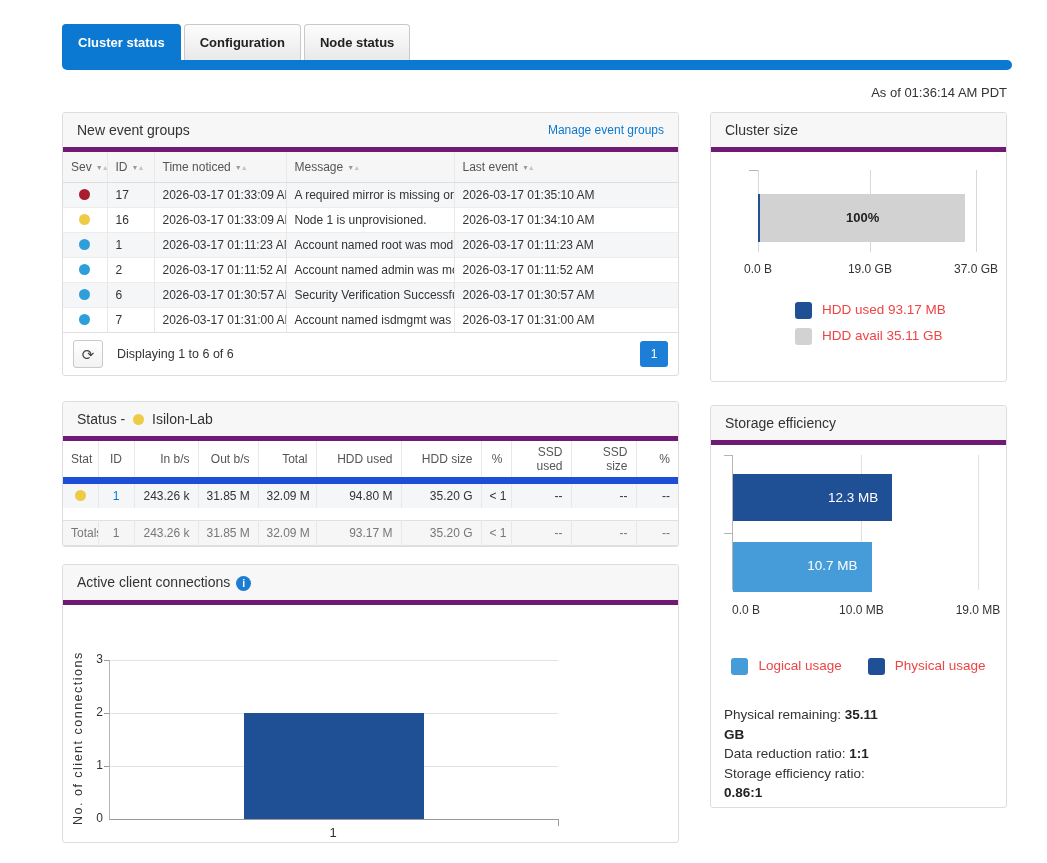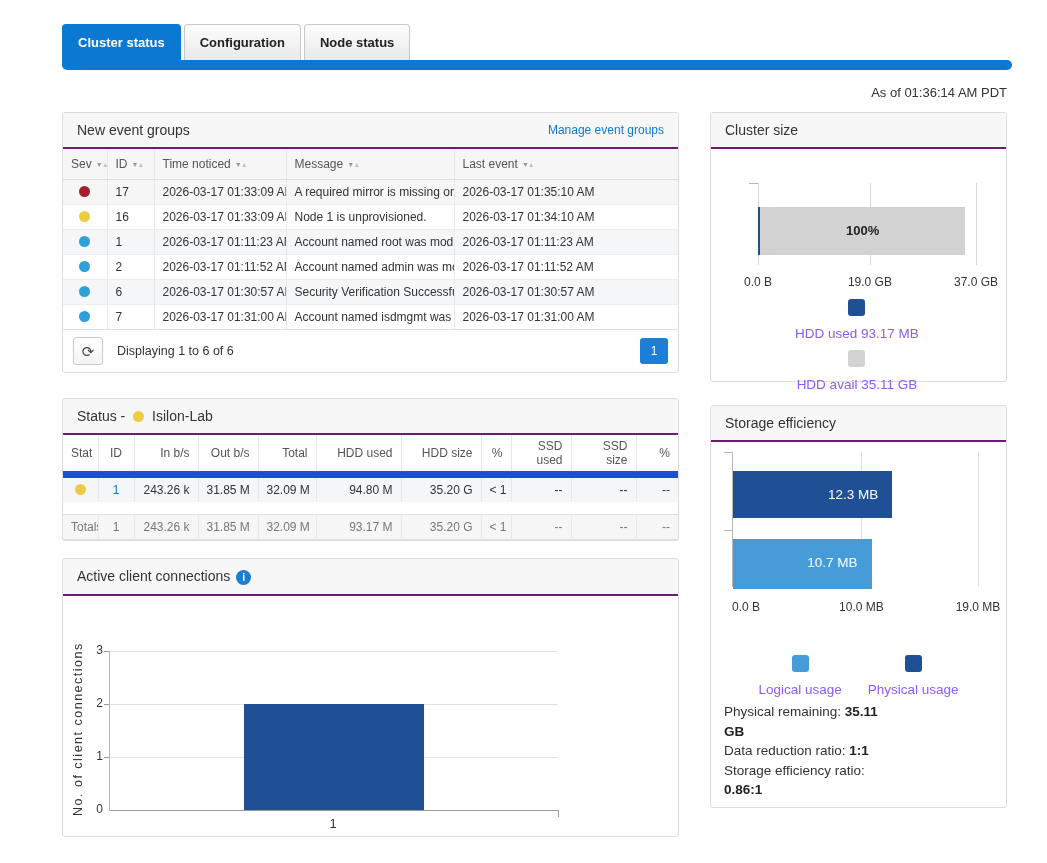--- a/index.html
+++ b/index.html
@@ -12,21 +12,21 @@
        color:#222;background:linear-gradient(#fdfdfd,#e9e9e9);border:1px solid #c9c9c9;border-bottom:none;
        border-radius:4px 4px 0 0;cursor:pointer;}
   .tab.active{background:#0b79d1;border-color:#0b79d1;color:#fff;}
   .tab-underline{margin-left:62px;width:950px;height:10px;background:#0b79d1;border-radius:0 5px 5px 5px;}
   .timestamp-row{width:945px;margin:15px 0 0 62px;text-align:right;font-size:13px;color:#333;height:17px;}
   
   .content{display:flex;margin:10px 0 0 62px;gap:31px;align-items:flex-start;}
   .col-left{width:617px;}
   .col-right{width:297px;}
   .panel{border:1px solid #ddd;border-radius:3px;background:#fff;box-sizing:border-box;}
-  .panel-header{background:#f7f7f7;border-bottom:2px solid #701a75;padding:9px 14px;font-size:14px;color:#333;
+  .panel-header{background:#f7f7f7;border-bottom:5px solid #701a75;padding:9px 14px;font-size:14px;color:#333;
                 display:flex;justify-content:space-between;align-items:center;border-radius:3px 3px 0 0;}
   .link{color:#0b79d1;font-size:12px;cursor:pointer;text-decoration:none;}
   
   .evt-panel{margin-bottom:25px;}
   table{border-collapse:collapse;width:100%;font-size:12px;color:#333;table-layout:fixed;}
   .evt-table thead th{background:#f6f6f6;color:#555;font-weight:normal;text-align:left;
                       padding:7px 8px;border-bottom:1px solid #ddd;height:16px;cursor:pointer;}
   .evt-table th,.evt-table td{border-left:1px solid #e8e8e8;overflow:hidden;white-space:nowrap;}
   .evt-table th:first-child,.evt-table td:first-child{border-left:none;}
   .evt-table td{padding:5px 8px;border-top:1px solid #ededed;height:14px;}
@@ -65,30 +65,30 @@
   .acc-plot{position:absolute;left:46px;top:55px;width:448px;height:159px;border-left:1px solid #b5b5b5;border-bottom:1px solid #9a9a9a;}
   .acc-grid{position:absolute;left:0;width:100%;height:1px;background:#e2e2e2;}
   .acc-tick-label{position:absolute;left:24px;width:16px;text-align:right;font-size:12px;color:#333;}
   .acc-tick{position:absolute;left:41px;width:5px;height:1px;background:#9a9a9a;}
   .acc-bar{position:absolute;bottom:0;left:30%;width:40%;background:#1f4f94;}
   .acc-xlabel{position:absolute;left:46px;top:220px;width:448px;text-align:center;font-size:13px;color:#333;}
   .acc-end-tick{position:absolute;right:-1px;bottom:-7px;width:1px;height:7px;background:#9a9a9a;}
   
   .cs-panel{height:270px;margin-bottom:23px;}
   .cs-body{position:relative;height:232px;}
-  .cs-plot{position:absolute;left:47px;top:34px;width:218px;height:82px;text-decoration:underline;}
+  .cs-plot{position:absolute;left:47px;top:18px;width:218px;height:82px;text-decoration:underline;}
   .v-grid{position:absolute;top:0;bottom:0;width:1px;background:#d8d8d8;}
   .cap-tick{position:absolute;top:0;height:1px;width:9px;background:#b5b5b5;}
   .cs-bar{position:absolute;top:24px;left:0;height:48px;display:flex;}
   .seg-used{background:#1f4f94;min-width:2px;}
   .seg-avail{background:#d2d2d2;position:relative;}
   .cs-bar-label{position:absolute;top:0;left:0;right:0;text-align:center;line-height:48px;font-size:13px;font-weight:bold;color:#222;}
   .x-tick-label{position:absolute;top:92px;transform:translateX(-50%);font-size:12px;color:#333;white-space:nowrap;}
   .legend-block{position:absolute;left:84px;top:150px;}
-  .legend-row{display:flex;align-items:center;gap:10px;margin-bottom:9px;font-size:13.5px;color:#8b5cf6;flex-direction:column;}
+  .legend-row{display:flex;gap:10px;margin-bottom:9px;font-size:13.5px;color:#ef4444;}
   .swatch{width:17px;height:17px;border-radius:3px;flex:none;}
   .sw-dark{background:#1f4f94;} .sw-gray{background:#d2d2d2;} .sw-light{background:#459cd9;}
   
   .se-panel{height:403px;}
   .se-body{position:relative;height:365px;font-size:13.5px;}
   .se-plot{position:absolute;left:21px;top:10px;width:246px;height:135px;}
   .se-axis{position:absolute;left:0;top:0;bottom:0;width:1px;background:#b5b5b5;}
   .se-grid{position:absolute;top:0;bottom:0;width:1px;background:#e0e0e0;}
   .se-bar{position:absolute;left:1px;color:#fff;font-size:13.5px;text-align:right;box-sizing:border-box;padding-right:14px;}
   .se-bar1{top:19px;height:47px;line-height:47px;background:#1f4f94;}

